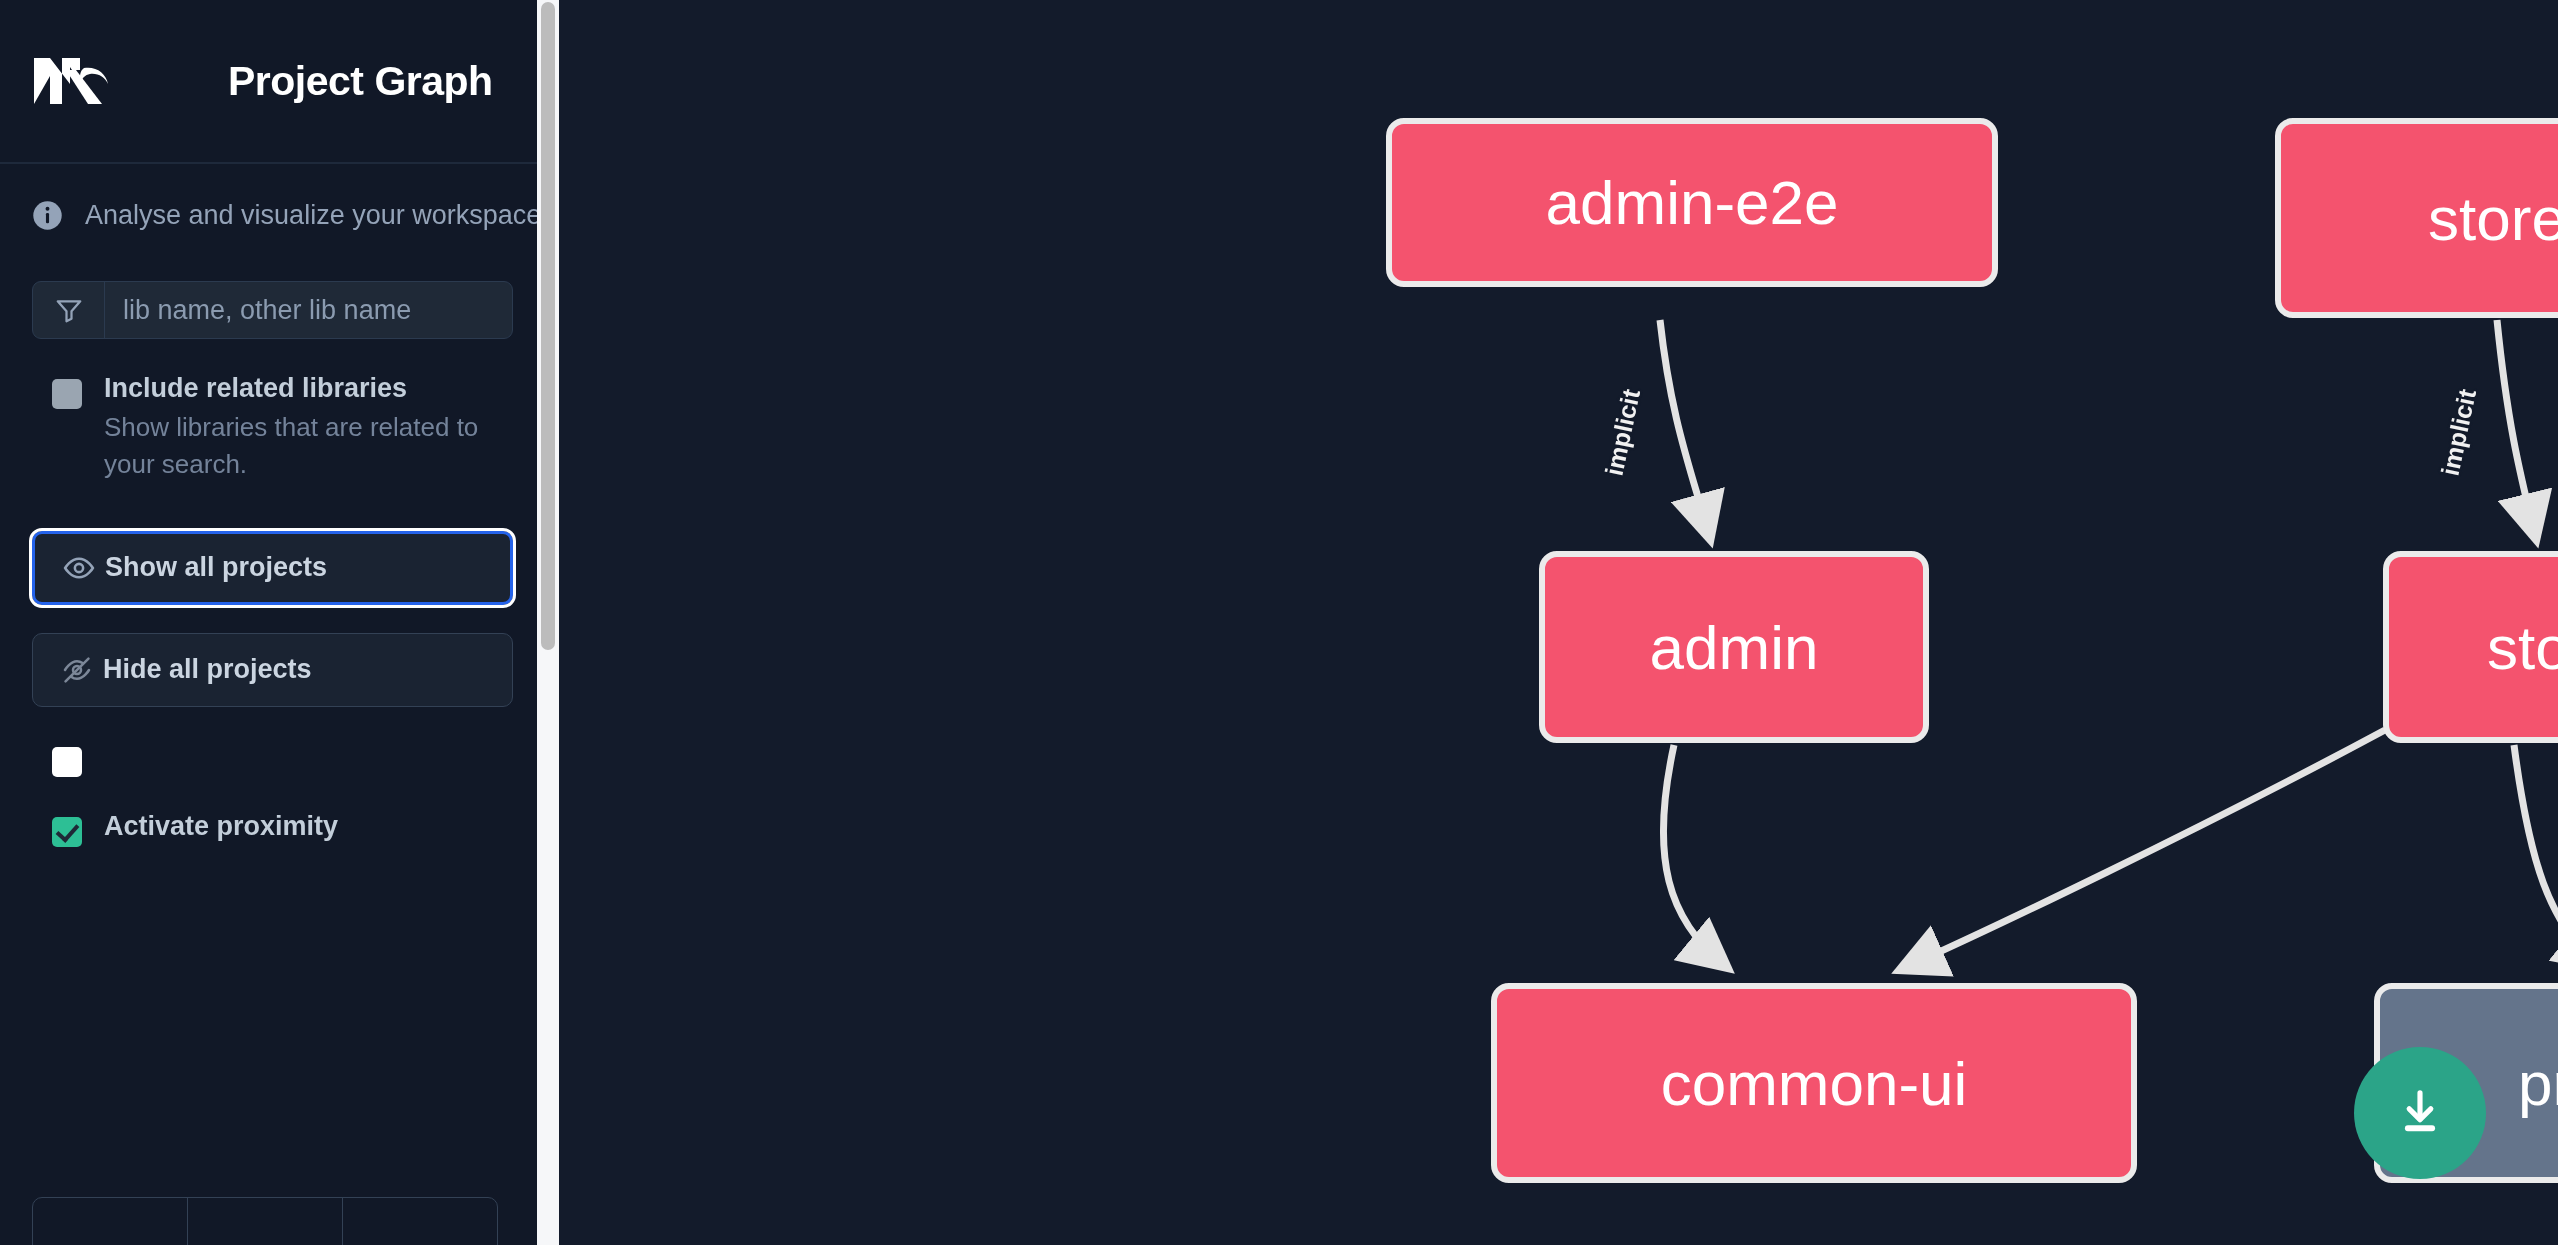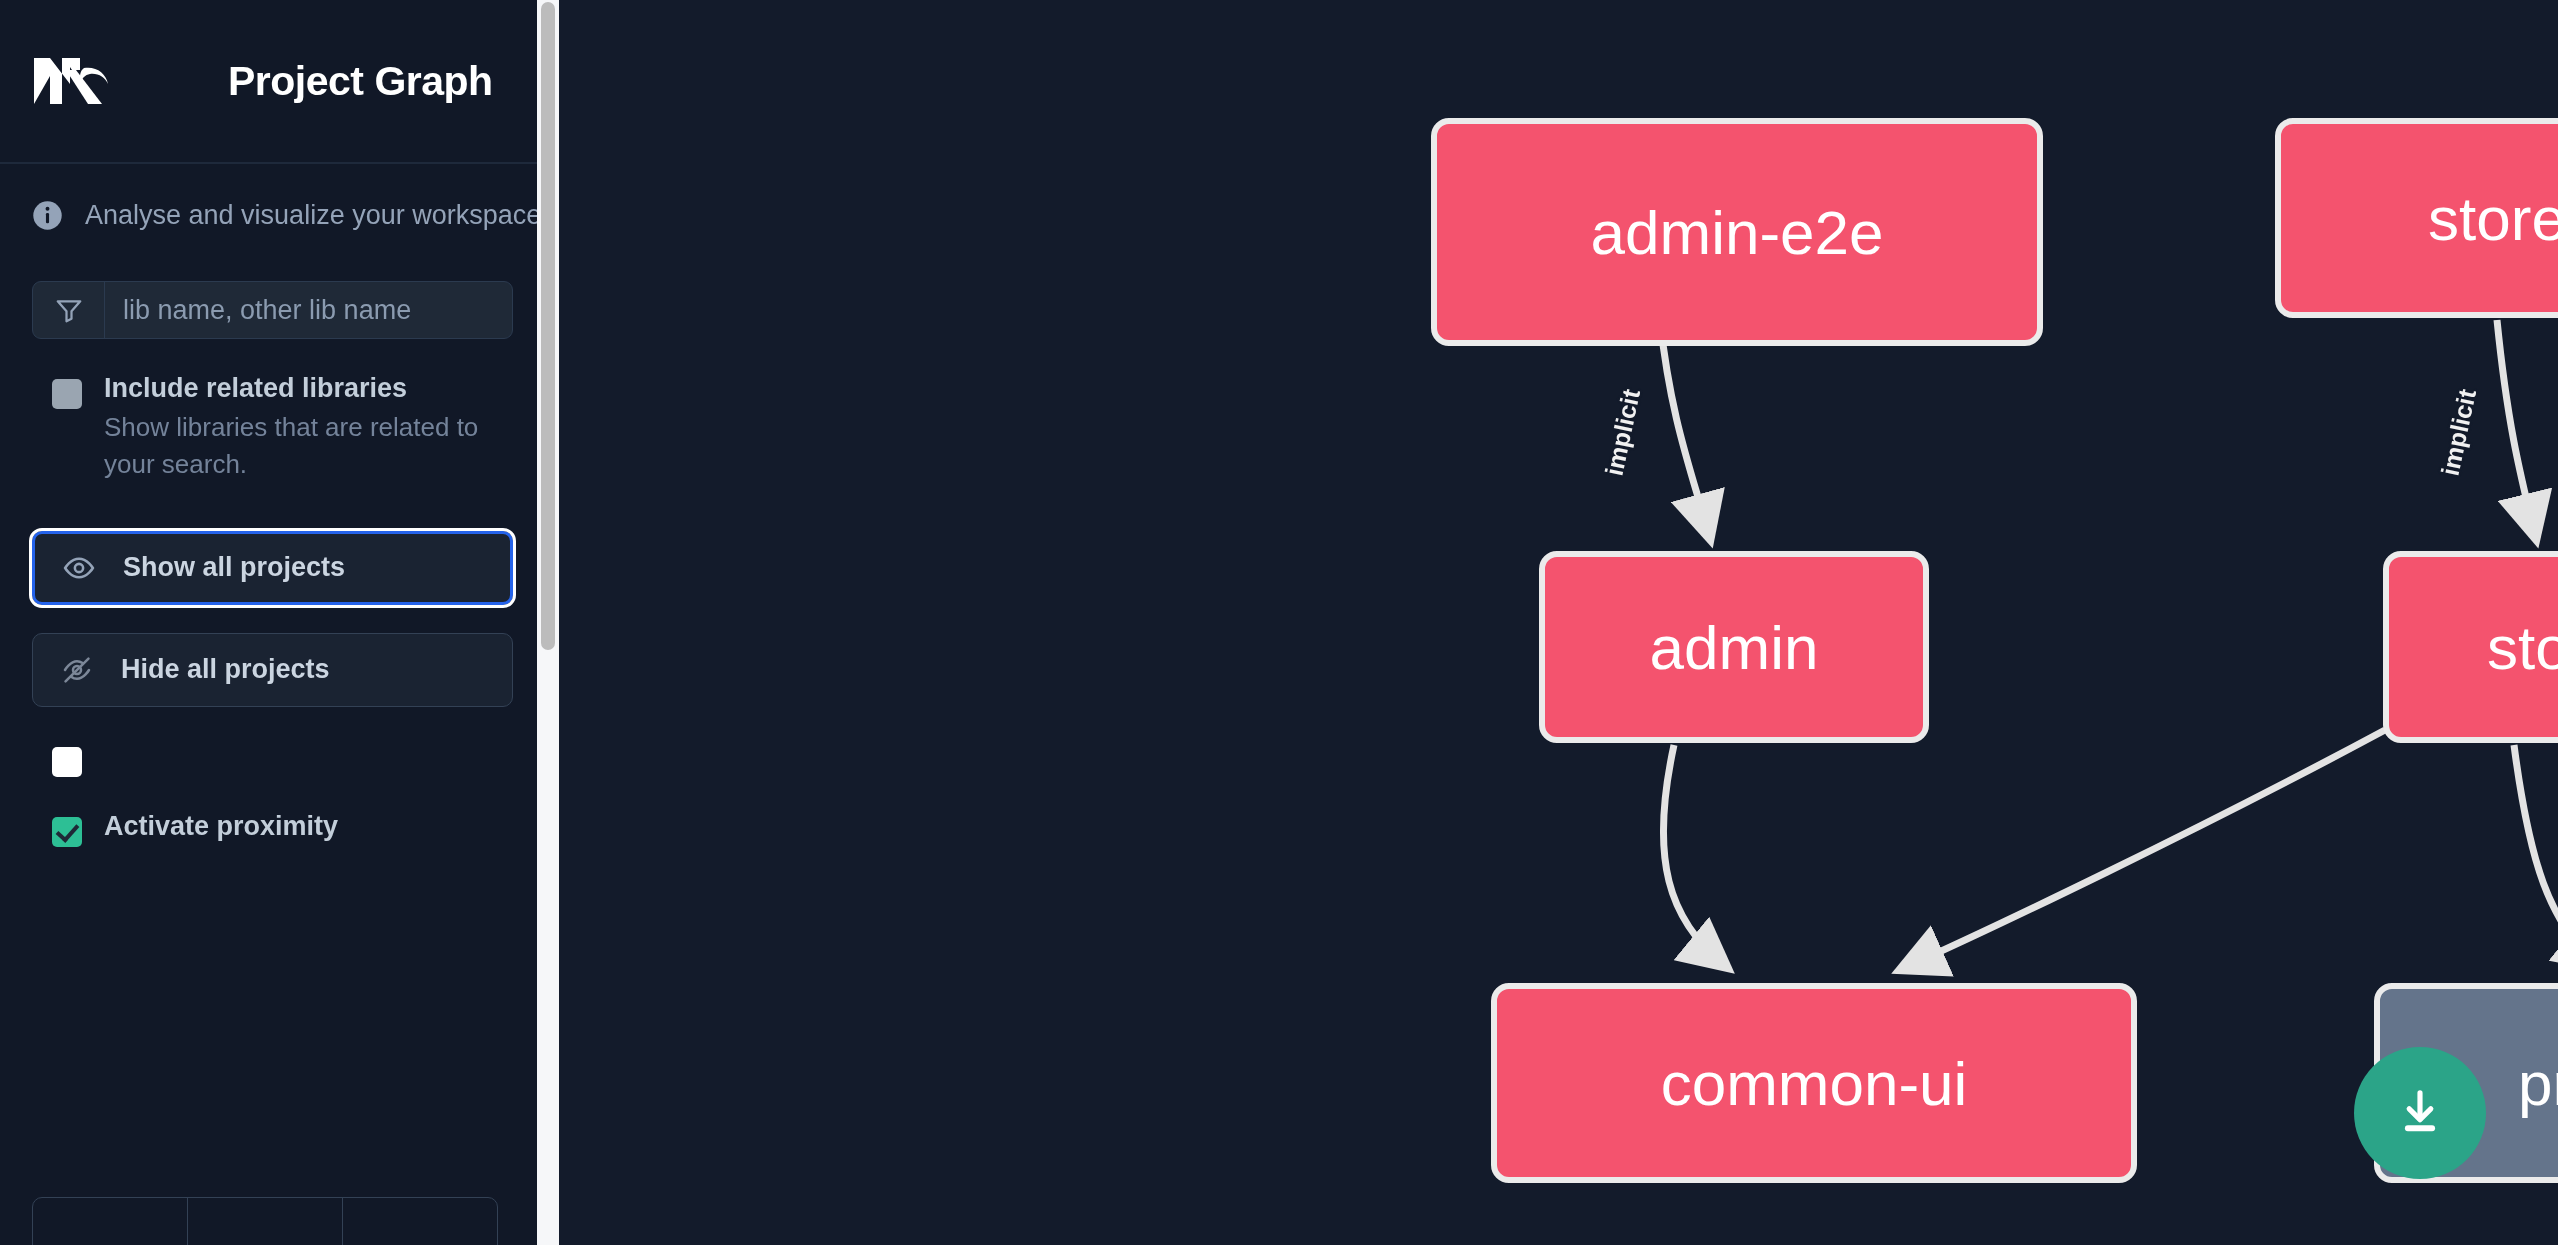--- a/index.html
+++ b/index.html
@@ -164,21 +164,21 @@
   
   .btn-stack { padding: 0 32px; margin-top: 48px; }
   .gbtn {
     position: relative;
     width: 100%;
     height: 74px;
     border-radius: 10px;
     background: #1a2332;
     display: flex;
     align-items: center;
-    gap: 28px;
+    gap: 10px;
     padding: 0 28px;
     font-size: 27px;
     font-weight: 700;
     cursor: pointer;
     margin-bottom: 28px;
     border: 1px solid #334155;
     color: #cbd5e1;
   }
   .gbtn.focused {
     border: 3px solid #2563eb;
@@ -403,21 +403,21 @@
         <path d="M1938 320 C 1948 420, 1960 470, 1976 535"></path>
 
         <path d="M1115 745 C 1090 860, 1110 920, 1165 965"></path>
 
         <path d="M1826 730 C 1640 830, 1430 930, 1345 968"></path>
 
         <path d="M1955 745 C 1970 860, 1990 925, 2040 965"></path>
       </g>
     </svg>
 
-    <div class="node pink" style="left:872px;top:118px;width:612px;height:228px;">
+    <div class="node pink" style="left:827px;top:118px;width:612px;height:169px;">
       <span>admin-e2e</span>
     </div>
 
     <div class="node pink" style="left:1716px;top:118px;width:568px;height:200px;">
       <span>store-e2e</span>
     </div>
 
     <div class="node pink" style="left:980px;top:551px;width:390px;height:192px;">
       <span>admin</span>
     </div>

